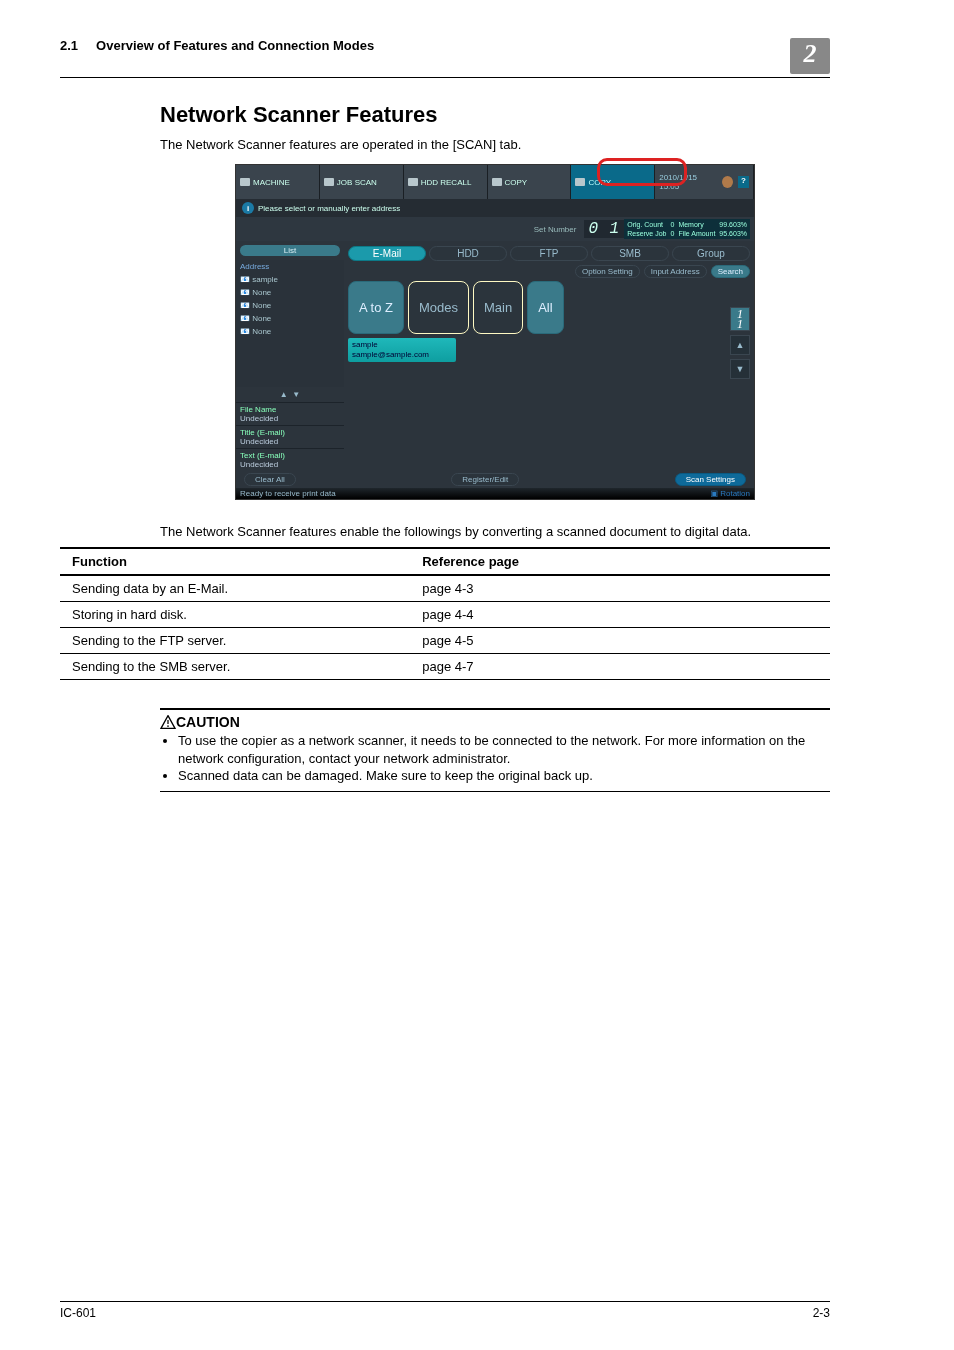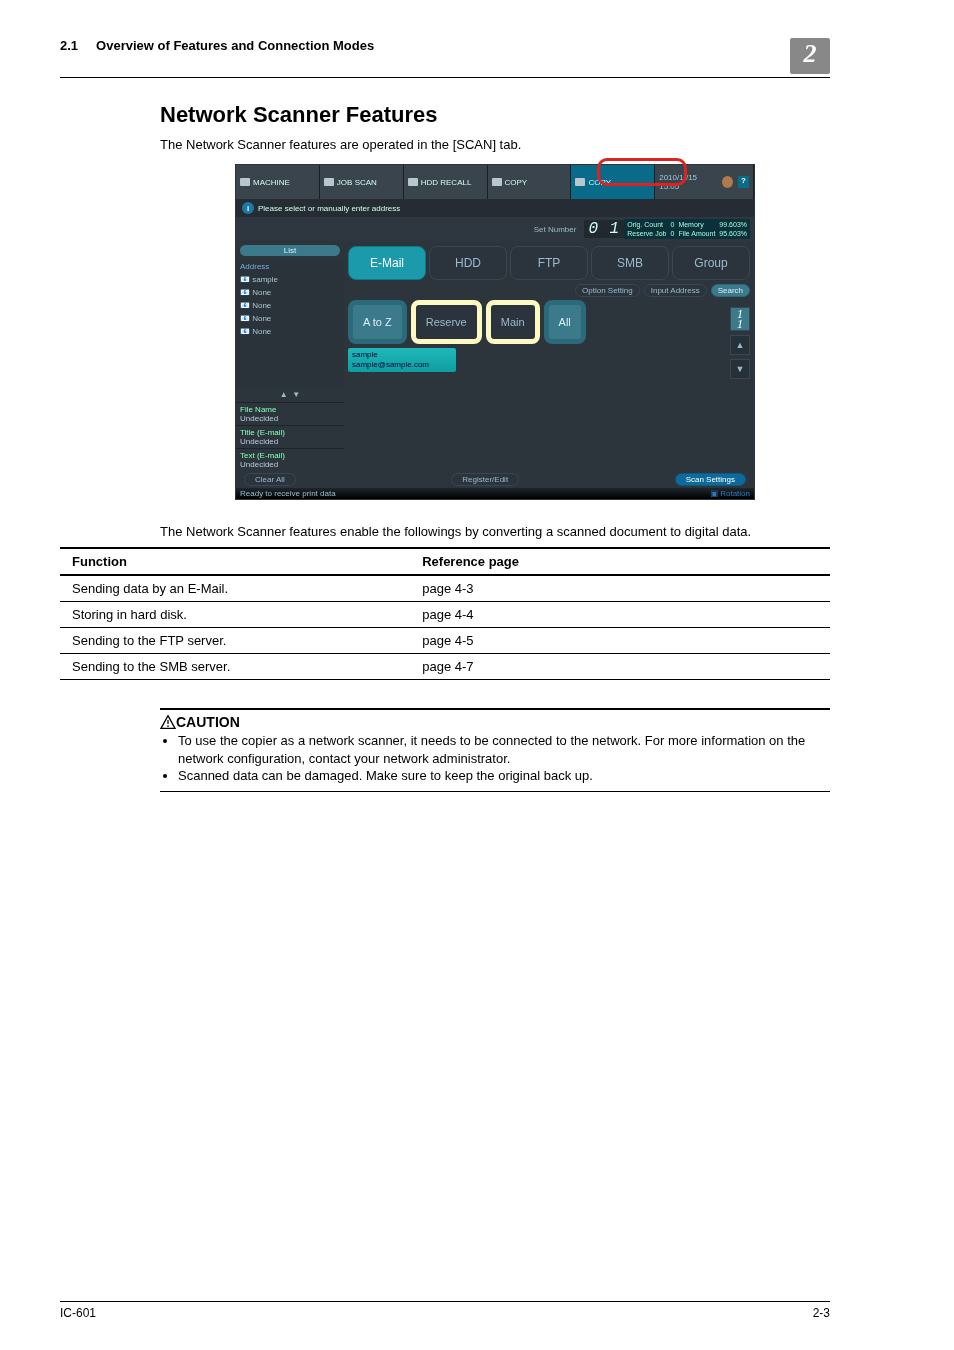--- a/index.html
+++ b/index.html
@@ -196,25 +196,25 @@
   }
   .dest-tabs {
     display: flex;
     gap: 3px;
     margin-bottom: 4px;
     margin-top: 3px;
   }
   .dest-tabs .dt {
     flex: 1;
     text-align: center;
-    padding: 9px 0;
+    padding: 1px 0;
     border-radius: 8px;
     background: #2b343c;
     color: #9bc;
-    font-size: 12px;
+    font-size: 10px;
     border: 1px solid #3a4650;
   }
   .dest-tabs .dt.active {
     background: #1b9aab;
     color: #fff;
     border: 1px solid #0c7a88;
   }
   .opt-row {
     display: flex;
     justify-content: flex-end;
@@ -229,26 +229,26 @@
     font-size: 8px;
     border: 1px solid #3a4650;
   }
   .opt-row .ob.hl { background: #3a7a8a; color: #def; border-color: #2a6a7a; }
   .filter-row {
     display: flex;
     gap: 4px;
     margin-bottom: 4px;
   }
   .filter-row .fb {
-    padding: 11px 10px;
+    padding: 18px 10px;
     border-radius: 8px;
     background: #2b343c;
     color: #9bc;
-    font-size: 11px;
-    border: 5px solid #fef9c3;
+    font-size: 13px;
+    border: 1px solid #fef9c3;
   }
   .filter-row .fb.active { background: #3a7a8a; color: #def; border-color: #2a6a7a; }
   .entry-card {
     width: 100px;
     background: linear-gradient(#1fb8ba, #0e9ea0);
     color: #003;
     padding: 2px 4px;
     border-radius: 2px;
     font-size: 8px;
     line-height: 10px;
@@ -482,21 +482,21 @@
               <div class="dt">SMB</div>
               <div class="dt">Group</div>
             </div>
             <div class="opt-row">
               <div class="ob">Option Setting</div>
               <div class="ob">Input Address</div>
               <div class="ob hl">Search</div>
             </div>
             <div class="filter-row">
               <div class="fb active">A to Z</div>
-              <div class="fb">Reserve</div>
+              <div class="fb">Modes</div>
               <div class="fb">Main</div>
               <div class="fb active">All</div>
             </div>
             <div class="entry-card">
               <div>sample</div>
               <div>sample@sample.com</div>
             </div>
 
             <div class="right-scroll">
               <div class="sb big" style="white-space:pre-line;line-height:10px">1

